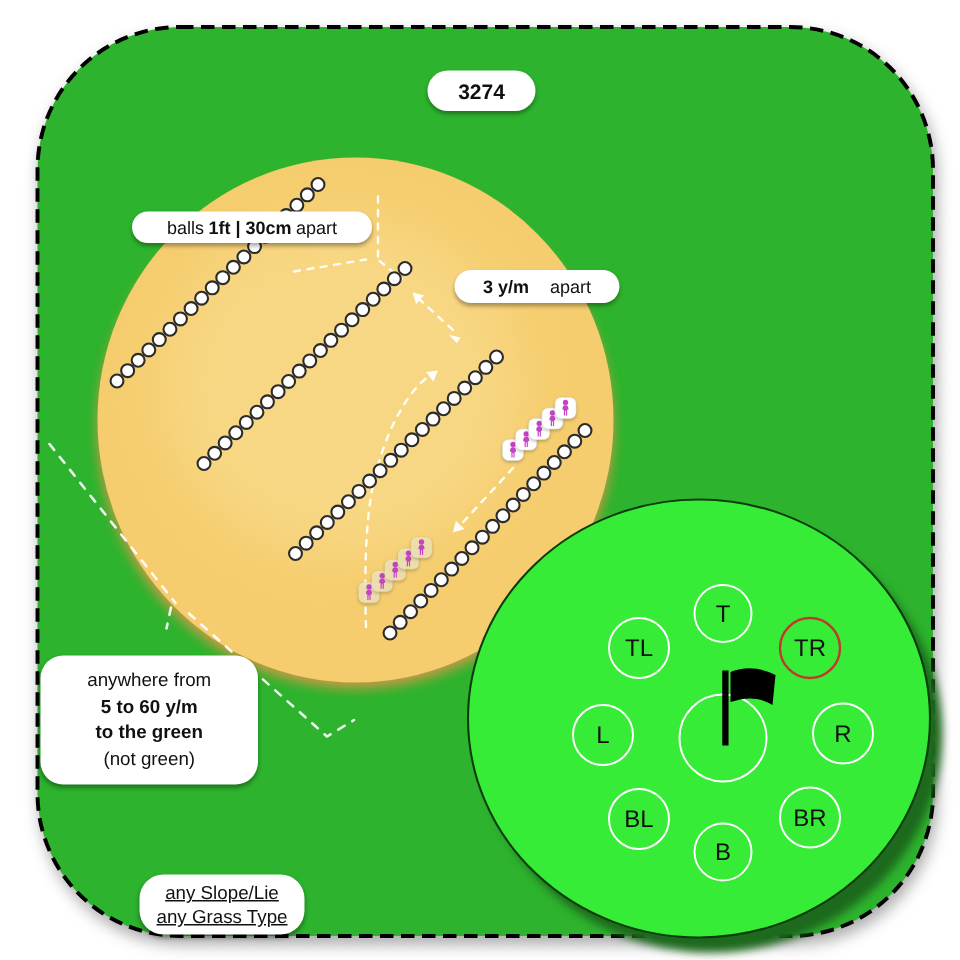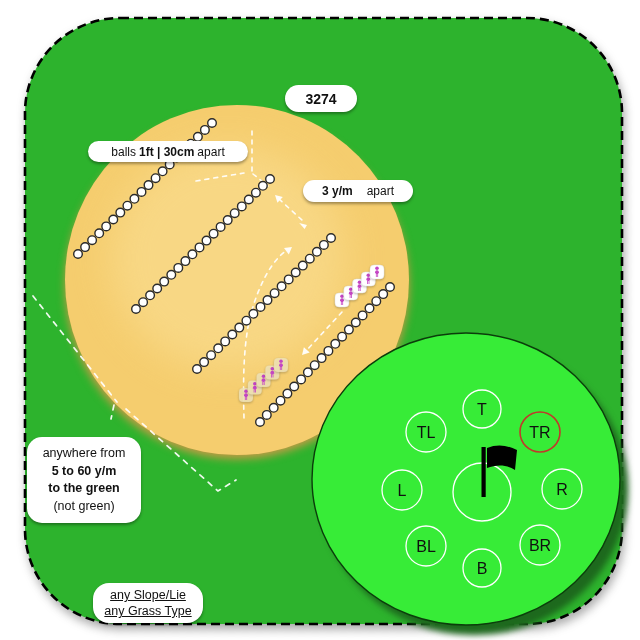--- a/index.html
+++ b/index.html
@@ -26,24 +26,24 @@
   .player-box{filter:drop-shadow(0 1px 1px rgba(0,0,0,.25));}
   .player-box.solid{fill:#ffffff;stroke:#e2e2e2;stroke-width:.5;}
   .player-box.faded{fill:rgba(243,230,186,.85);stroke:rgba(220,200,150,.5);stroke-width:.5;}
   .person{fill:var(--player-pink,#C445C4);}
   .flag{fill:#000;}
 
   .pill{position:absolute;background:#fff;border-radius:14px;color:#111;
         box-shadow:0 2px 3px rgba(0,0,0,.35);display:flex;align-items:center;justify-content:center;
         white-space:nowrap;}
   .b{font-weight:bold;}
-  #badge{left:285px;top:47px;width:72px;height:27px;font-size:14px;font-weight:bold;margin-top:38px;}
+  #badge{left:285px;top:47px;width:72px;height:27px;font-size:14px;font-weight:bold;}
   #ball-spacing{left:88px;top:141px;width:160px;height:21px;font-size:12px;border-radius:11px;gap:3px;}
   #row-spacing{left:303px;top:180px;width:110px;height:22px;font-size:12px;border-radius:11px;gap:14px;}
-  #distance{left:27px;top:437px;width:114px;padding:8px 0;border-radius:15px;
+  #distance{left:27px;top:437px;width:145px;padding:8px 0;border-radius:15px;
             flex-direction:column;font-size:12.5px;line-height:17.5px;text-align:center;}
   #conditions{left:93px;top:583px;width:110px;padding:4px 0;border-radius:16px;
               flex-direction:column;font-size:12.5px;line-height:16px;text-align:center;text-decoration:underline;}
 </style>
 </head>
 <body>
 
 <div class="stage">
 
   <svg id="scene" width="640" height="640" viewBox="0 0 640 640">

